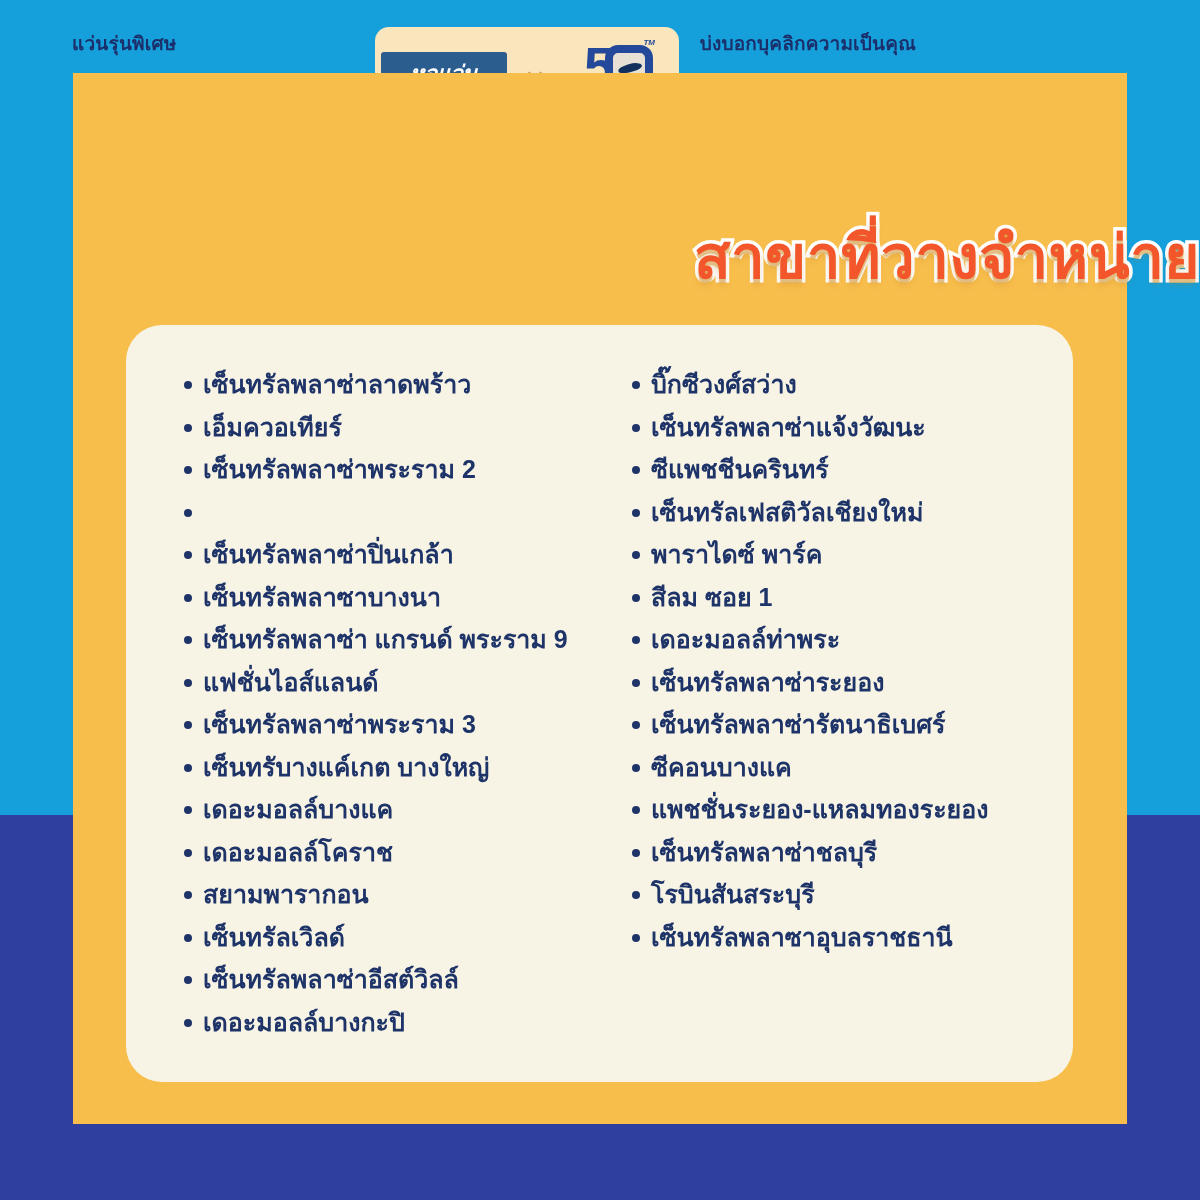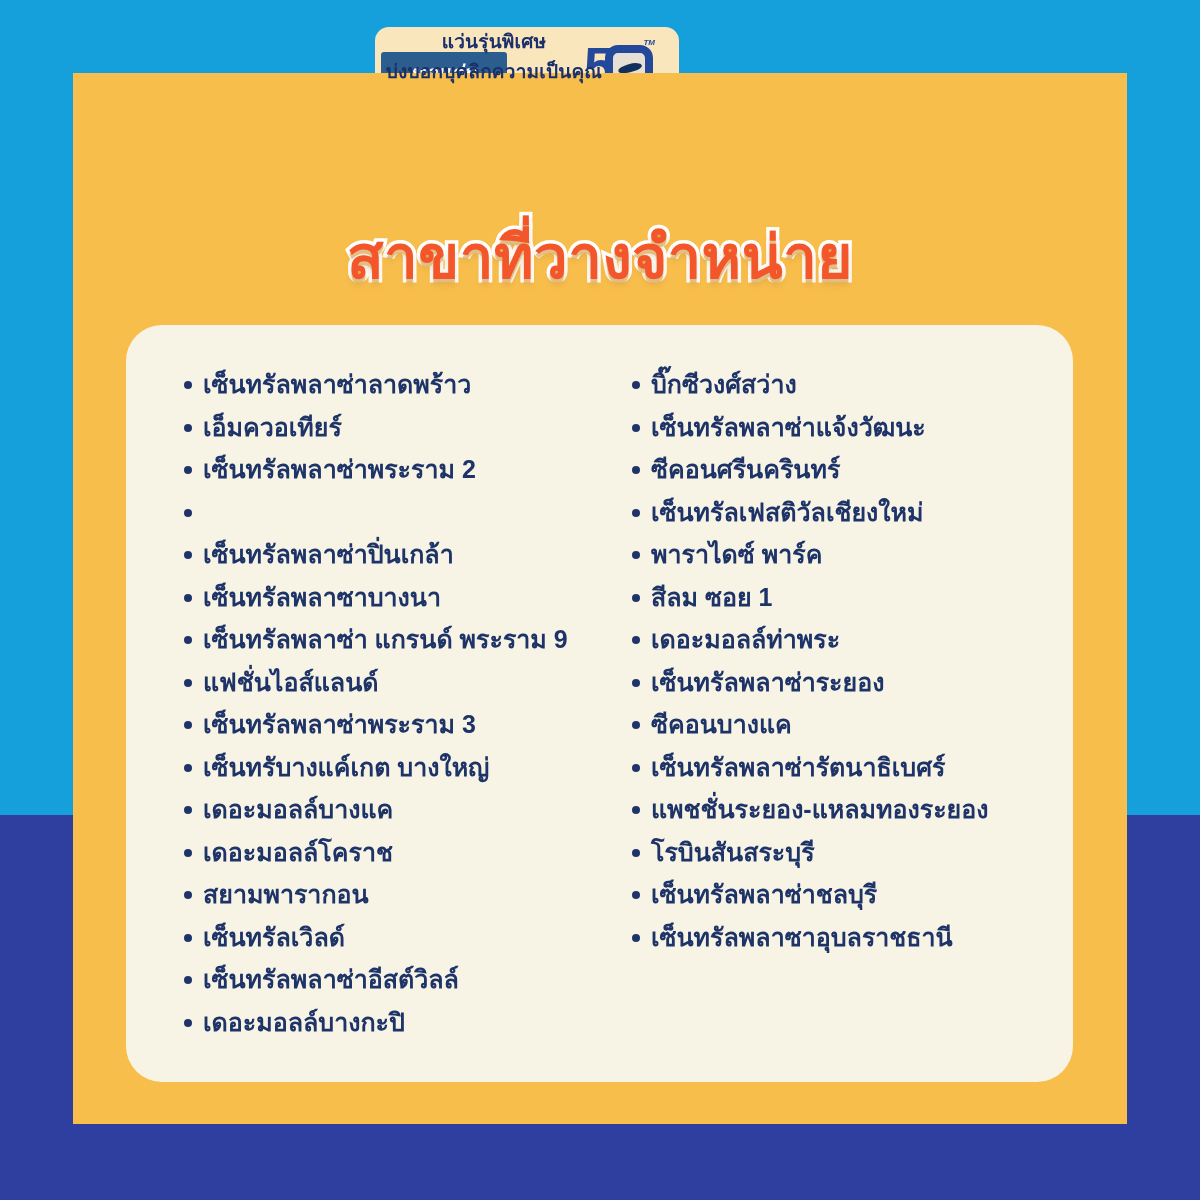--- a/index.html
+++ b/index.html
@@ -37,21 +37,20 @@
     left: 0;
     top: 26px;
     width: 988px;
     height: 34px;
     display: flex;
     justify-content: space-between;
     align-items: center;
     padding: 0 72px;
     box-sizing: border-box;
     z-index: 5;
-    flex-direction: column;
   }
   .header-text {
     color: #1B2F6B;
     font-size: 19px;
     font-weight: 600;
     letter-spacing: 0.2px;
     white-space: nowrap;
   }
 
   
@@ -185,21 +184,21 @@
     width: 5px;
     height: 8px;
   }
 
   
   #headline {
     position: absolute;
     left: 0;
     top: 222px;
     width: 1200px;
-    text-align: center;
+    text-align: right;
     z-index: 4;
     font-size: 60px;
     font-weight: 800;
     color: #F2562A;
     line-height: 72px;
     letter-spacing: 0.5px;
     -webkit-text-stroke: 7px #FFFFFF;
     paint-order: stroke fill;
     text-shadow:
        0 4px 0 rgba(214, 154, 60, 0.55),
@@ -361,21 +360,21 @@
         <div class="list-item">
           <span class="bullet-dot"></span>
           <span>บิ๊กซีวงศ์สว่าง</span>
         </div>
         <div class="list-item">
           <span class="bullet-dot"></span>
           <span>เซ็นทรัลพลาซ่าแจ้งวัฒนะ</span>
         </div>
         <div class="list-item">
           <span class="bullet-dot"></span>
-          <span>ซีคอนศรีนครินทร์</span>
+          <span>ซีแพชชีนครินทร์</span>
         </div>
         <div class="list-item">
           <span class="bullet-dot"></span>
           <span>เซ็นทรัลเฟสติวัลเชียงใหม่</span>
         </div>
         <div class="list-item">
           <span class="bullet-dot"></span>
           <span>พาราไดซ์ พาร์ค</span>
         </div>
         <div class="list-item">
@@ -385,37 +384,37 @@
         <div class="list-item">
           <span class="bullet-dot"></span>
           <span>เดอะมอลล์ท่าพระ</span>
         </div>
         <div class="list-item">
           <span class="bullet-dot"></span>
           <span>เซ็นทรัลพลาซ่าระยอง</span>
         </div>
         <div class="list-item">
           <span class="bullet-dot"></span>
+          <span>เซ็นทรัลพลาซ่ารัตนาธิเบศร์</span>
+        </div>
+        <div class="list-item">
+          <span class="bullet-dot"></span>
           <span>ซีคอนบางแค</span>
         </div>
         <div class="list-item">
           <span class="bullet-dot"></span>
-          <span>เซ็นทรัลพลาซ่ารัตนาธิเบศร์</span>
-        </div>
-        <div class="list-item">
-          <span class="bullet-dot"></span>
           <span>แพชชั่นระยอง-แหลมทองระยอง</span>
         </div>
         <div class="list-item">
           <span class="bullet-dot"></span>
+          <span>เซ็นทรัลพลาซ่าชลบุรี</span>
+        </div>
+        <div class="list-item">
+          <span class="bullet-dot"></span>
           <span>โรบินสันสระบุรี</span>
-        </div>
-        <div class="list-item">
-          <span class="bullet-dot"></span>
-          <span>เซ็นทรัลพลาซ่าชลบุรี</span>
         </div>
         <div class="list-item">
           <span class="bullet-dot"></span>
           <span>เซ็นทรัลพลาซาอุบลราชธานี</span>
         </div>
       </div>
   </div>
 
 </div>
 

